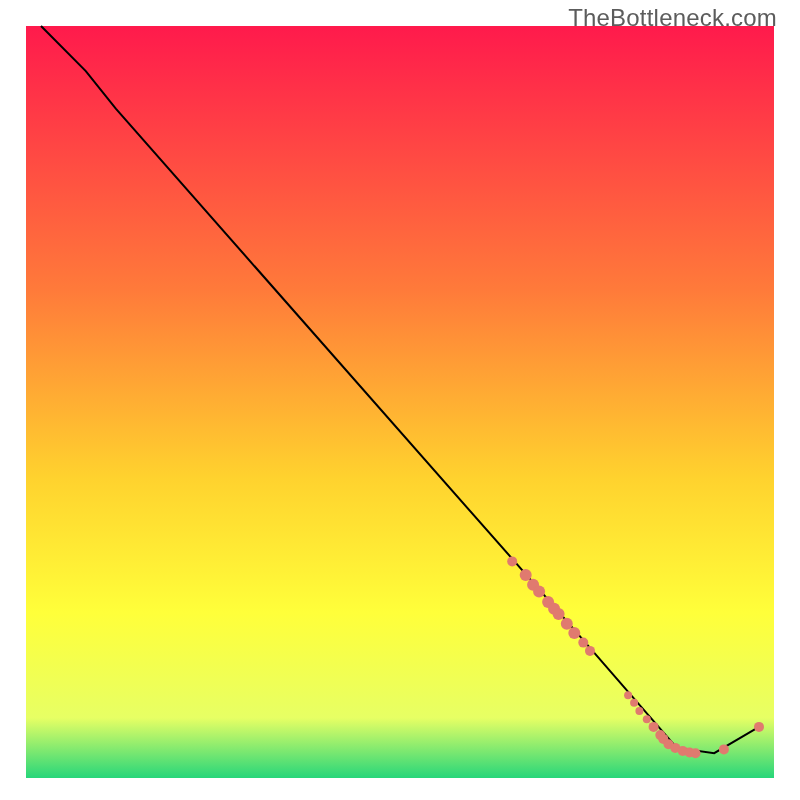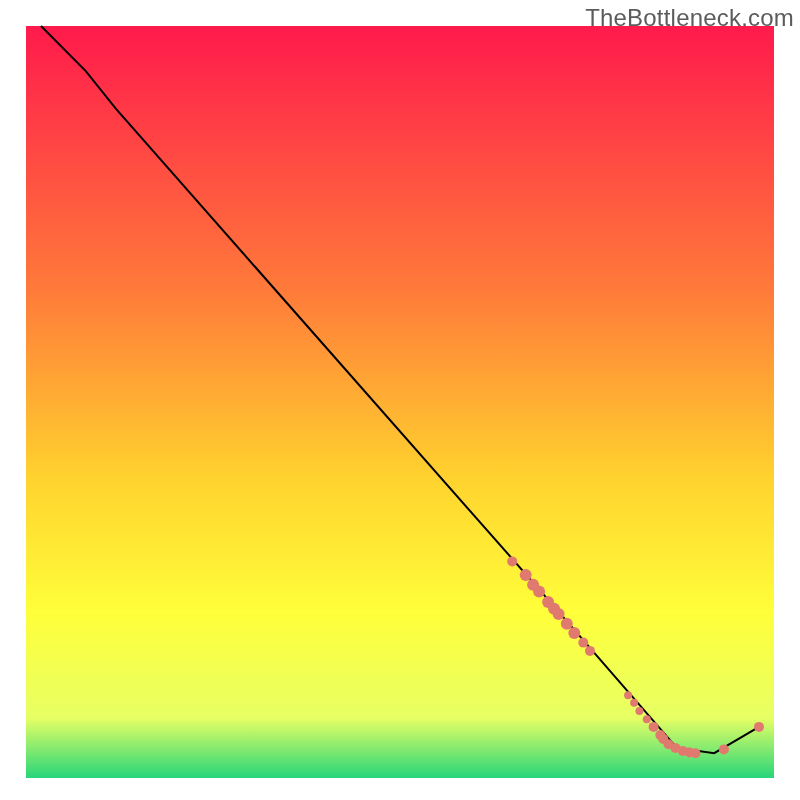--- a/index.html
+++ b/index.html
@@ -14,21 +14,21 @@
   .chart-wrap {
     position: absolute;
     top: 0;
     left: 0;
     width: 800px;
     height: 800px;
   }
   .watermark {
     position: absolute;
     top: 4px;
-    right: 6px;
+    right: 23px;
     font-size: 24px;
     color: #5c5c5c;
     font-weight: 400;
     letter-spacing: 0.2px;
     text-align: center;
   }
   svg {
     display: block;
   }
 </style>

